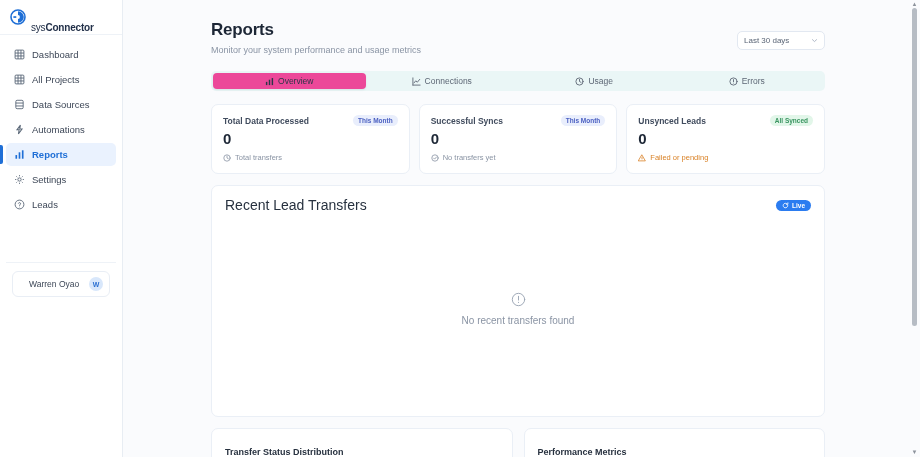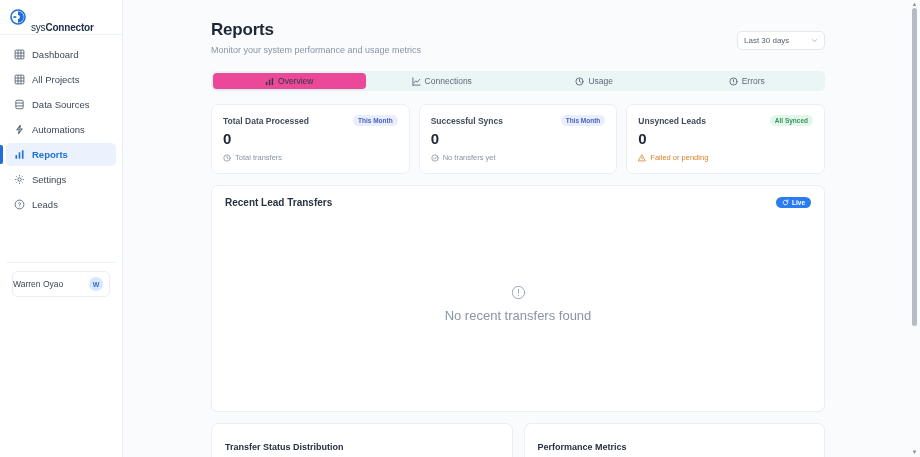--- a/index.html
+++ b/index.html
@@ -48,21 +48,21 @@
   .nav-item.active::before {
     content: ""; position: absolute; left: -6px; top: 2px;
     width: 2.5px; height: 19px; background: #1f6fd6; border-radius: 0 2px 2px 0;
   }
   .nav-spacer { flex: 1 1 auto; }
 
   .user-wrap { padding: 8px 6px 10px 6px; border-top: 1px solid #eef2f7; margin: 0 6px 150px 6px; }
   .user-card {
     display: flex; align-items: center; justify-content: space-between;
     border: 1px solid #e9eef5; border-radius: 6px;
-    height: 26px; padding: 0 6px 0 0;
+    height: 26px; padding: 0 6px 0 16px;
     background: #fff;
   }
   .user-name { font-size: 8.5px; color: #3d4757; white-space: nowrap; }
   .avatar {
     width: 14px; height: 14px; border-radius: 50%;
     background: #d8e7fb; color: #2b6fd1;
     font-size: 7px; font-weight: 700;
     display: flex; align-items: center; justify-content: center;
   }
 
@@ -130,36 +130,36 @@
   .badge.month { background: #e9eefc; color: #4a5fc1; }
   .badge.synced { background: #e2f6e9; color: #38945f; }
   .stat-value { font-size: 15px; font-weight: 700; color: #1d2736; margin-top: 5px; line-height: 1; }
   .stat-foot { display: flex; align-items: center; gap: 4px; margin-top: 7px; font-size: 7.5px; color: #8a94a4; }
   .stat-foot .ico { width: 8px; height: 8px; display: flex; align-items: center; justify-content: center; }
   .stat-foot.warn { color: #d98227; }
 
   
   .panel { margin-top: 11px; padding: 11px 13px; }
   .panel-head { display: flex; align-items: center; justify-content: space-between; }
-  .panel-title { font-size: 10px; font-weight: 700; color: #27313f; }
+  .panel-title { font-size: 14px; font-weight: 400; color: #27313f; }
   .live-pill {
     display: flex; align-items: center; gap: 3px;
     background: #2b7cf0; color: #fff;
     font-size: 6.5px; font-weight: 700;
     padding: 2px 6px; border-radius: 9px;
     cursor: pointer;
   }
   .live-pill .ico { width: 7px; height: 7px; display: flex; align-items: center; justify-content: center; }
 
   .empty {
     height: 192px;
     display: flex; flex-direction: column; align-items: center; justify-content: center; gap: 8px;
   }
   .empty .ico { width: 15px; height: 15px; color: #9aa4b3; }
-  .empty-text { font-size: 13px; color: #8a94a4; }
+  .empty-text { font-size: 10px; color: #8a94a4; }
 
   
   .bottom { display: flex; gap: 11px; margin-top: 11px; }
   .bottom .card { flex: 1 1 0; padding: 12px 13px; height: 80px; }
   .bottom-title { font-size: 9px; font-weight: 600; color: #27313f; }
 
   
   .scrollbar {
     position: absolute; right: 2px; top: 0;
     width: 7px; height: 457px;

